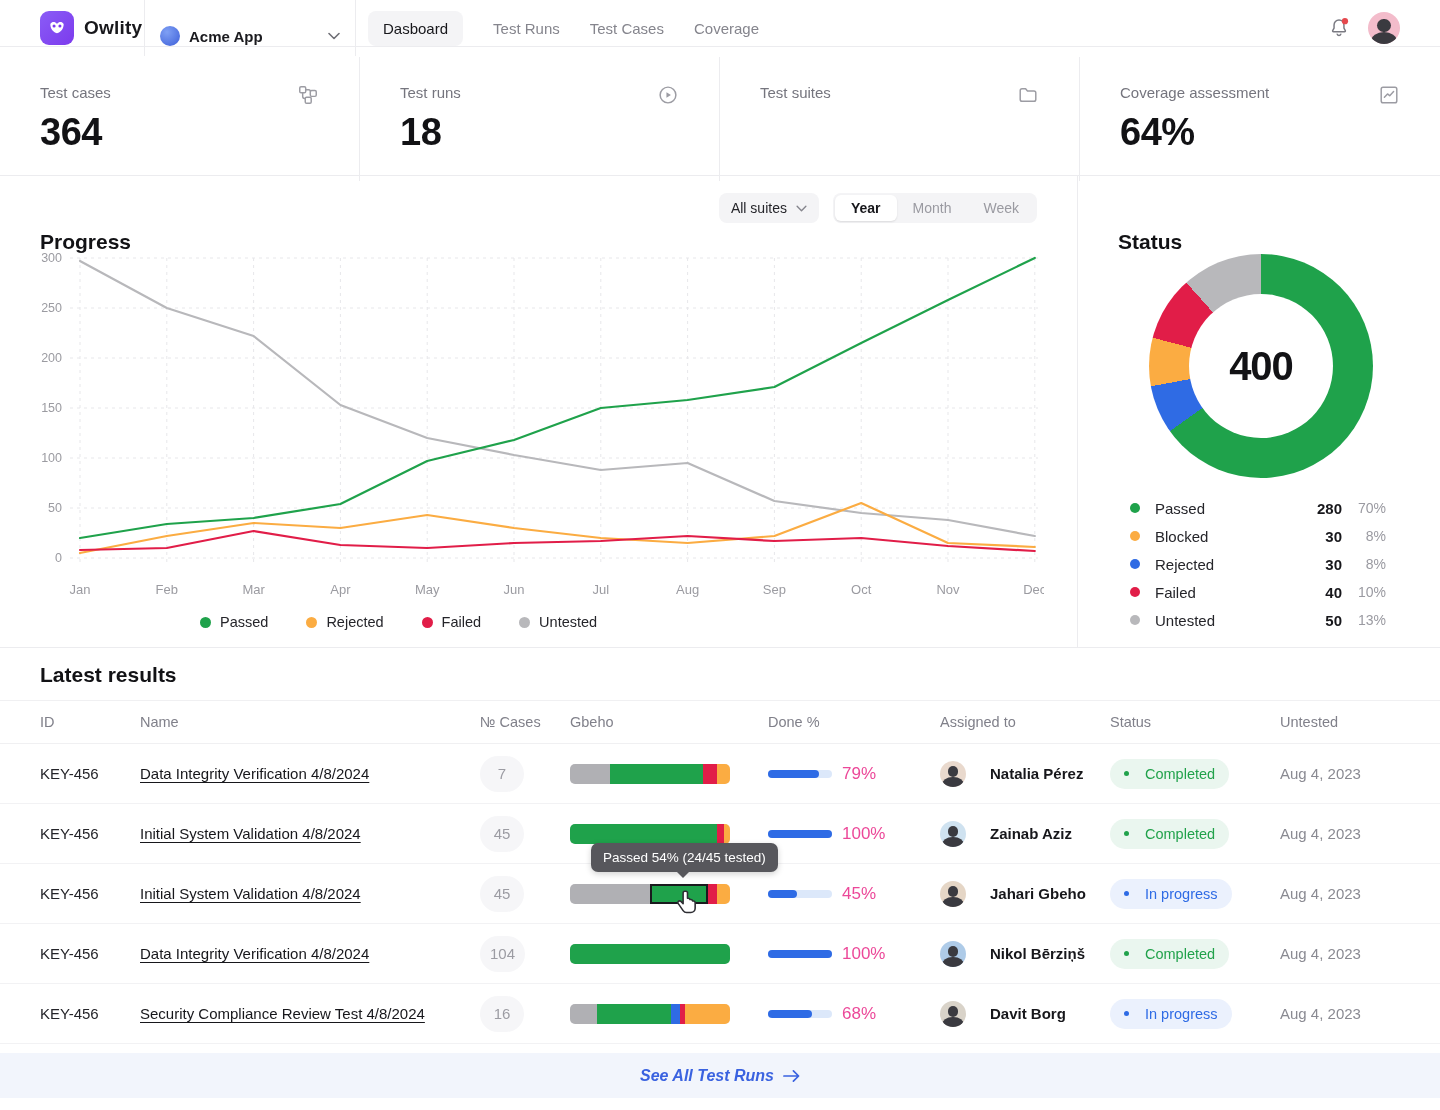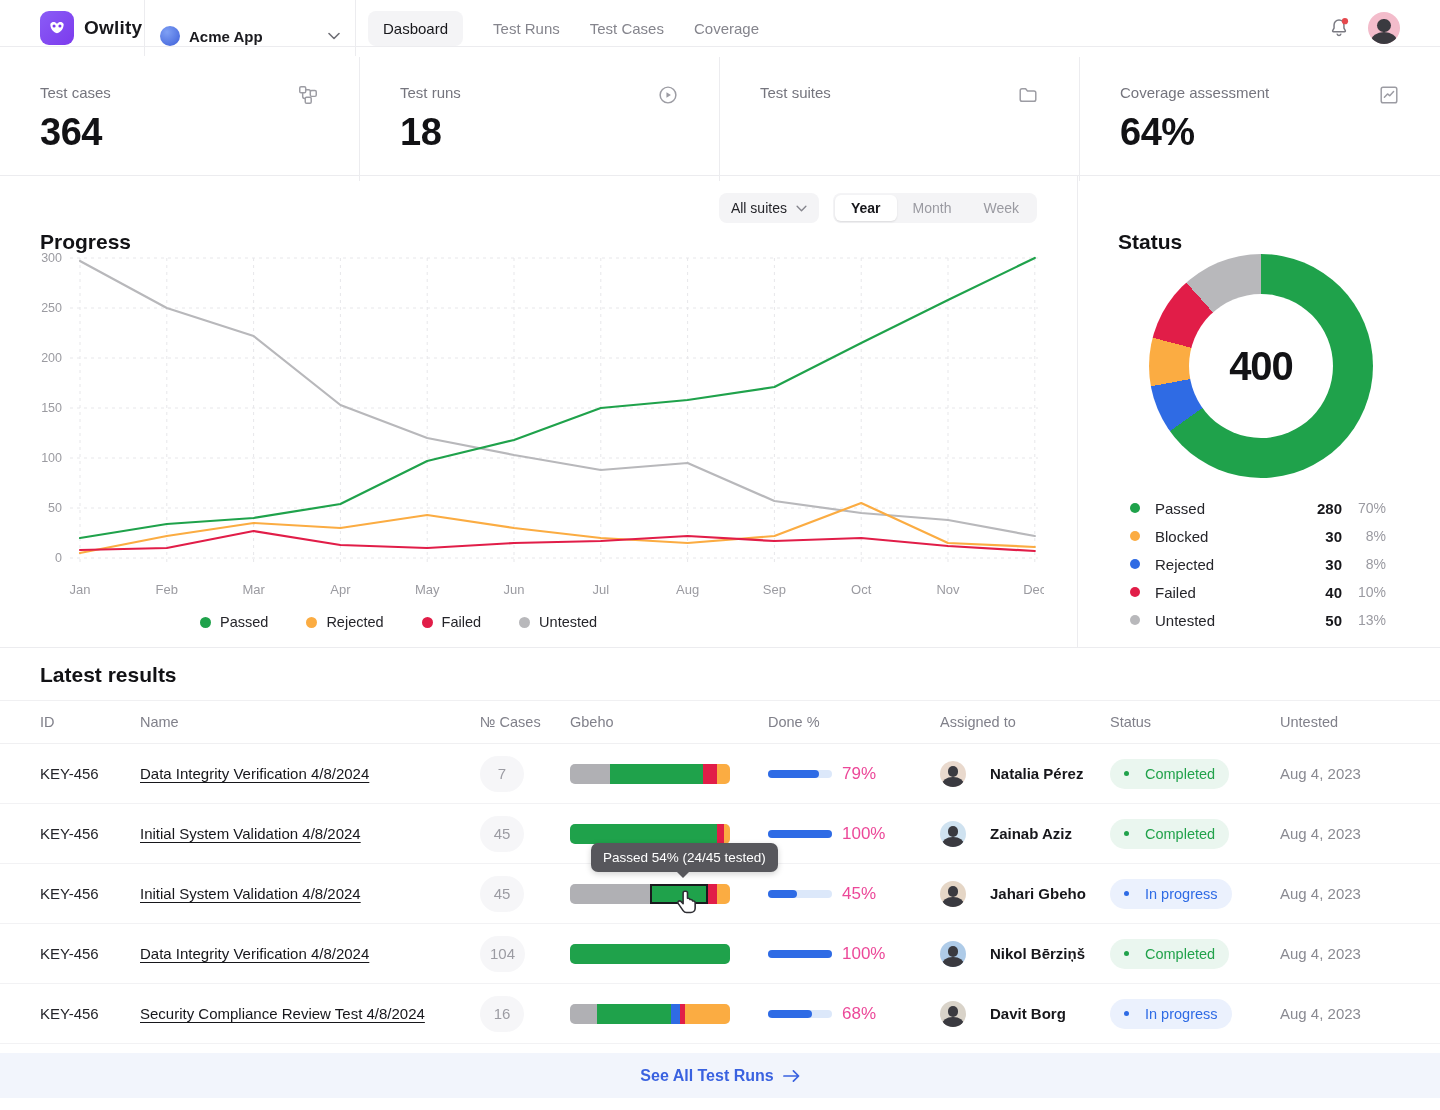--- a/index.html
+++ b/index.html
@@ -80,21 +80,21 @@
   .status-pill.completed { background:#EAF6EF; color:#21A24B; }
   .status-pill.in-progress { background:#EBF1FD; color:#2E6BE5; }
   .c-created { color:#8A8A92; }
 
   
   .tooltip { position:absolute; left:591px; top:843px; height:29px; background:#57575C; color:#fff; font-size:13.5px; border-radius:7px; display:flex; align-items:center; padding:0 12px; z-index:5; white-space:nowrap; box-shadow:0 2px 6px rgba(0,0,0,.18); }
   .tooltip::after { content:''; position:absolute; top:100%; left:86px; border:6px solid transparent; border-top-color:#57575C; }
   .cursor-hand { position:absolute; left:674px; top:889px; z-index:6; }
 
   
-  .footer { position:absolute; top:1053px; left:0; width:1440px; height:45px; background:#F2F5FC; display:flex; align-items:center; justify-content:center; }
+  .footer { position:absolute; top:1053px; left:0; width:1440px; height:45px; background:#F2F5FC; display:flex; align-items:center; justify-content:center;font-style:italic; }
   .see-all { display:flex; align-items:center; gap:9px; color:#3A62E0; font-size:16px; font-weight:600; cursor:pointer; }
 </style>
 </head>
 <body>
 
 <div class="page">
 
   <div class="header">
     <div class="brand">
       <div class="logo-sq">

